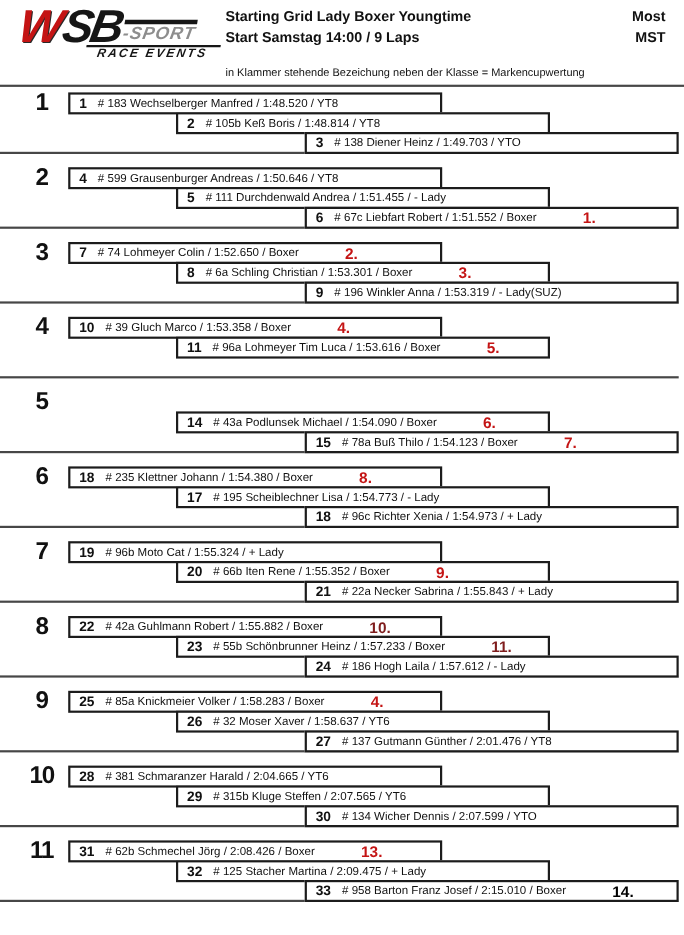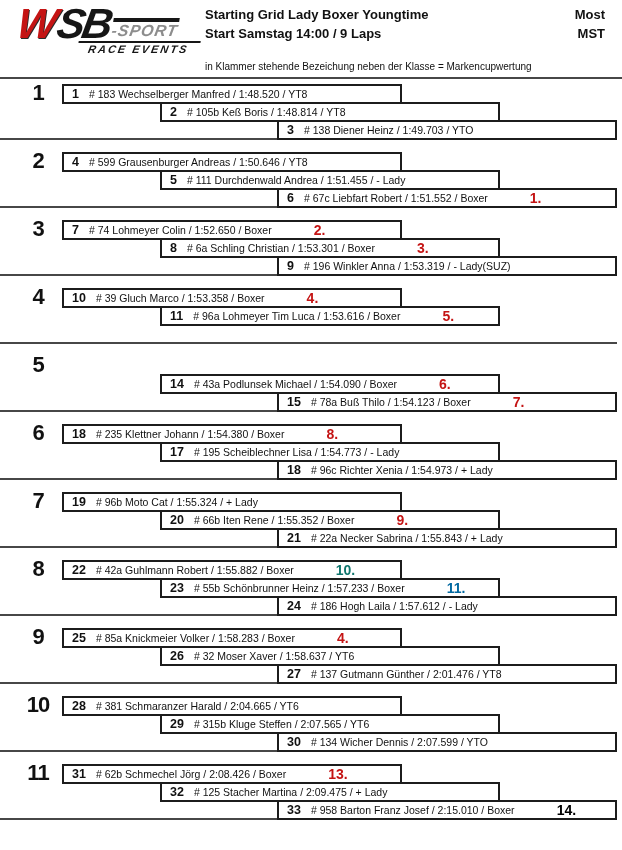--- a/index.html
+++ b/index.html
@@ -174,26 +174,26 @@
           <span class="pos-num">21</span>
           <span class="entry-text"># 22a Necker Sabrina / 1:55.843 / + Lady</span>
         </div>
         <div class="row-line"></div>
       </div>
       <div class="grid-row">
         <div class="row-num">8</div>
         <div class="pos-box pos-0">
           <span class="pos-num">22</span>
           <span class="entry-text"># 42a Guhlmann Robert / 1:55.882 / Boxer</span>
-          <span class="cup-num" style="color: #0f766e;">10.</span>
+          <span class="cup-num" style="color: #7f1d1d;">10.</span>
         </div>
         <div class="pos-box pos-1">
           <span class="pos-num">23</span>
           <span class="entry-text"># 55b Schönbrunner Heinz / 1:57.233 / Boxer</span>
-          <span class="cup-num" style="color: #0369a1;">11.</span>
+          <span class="cup-num" style="color: #7f1d1d;">11.</span>
         </div>
         <div class="pos-box pos-2">
           <span class="pos-num">24</span>
           <span class="entry-text"># 186 Hogh Laila / 1:57.612 / - Lady</span>
         </div>
         <div class="row-line"></div>
       </div>
       <div class="grid-row">
         <div class="row-num">9</div>
         <div class="pos-box pos-0">

